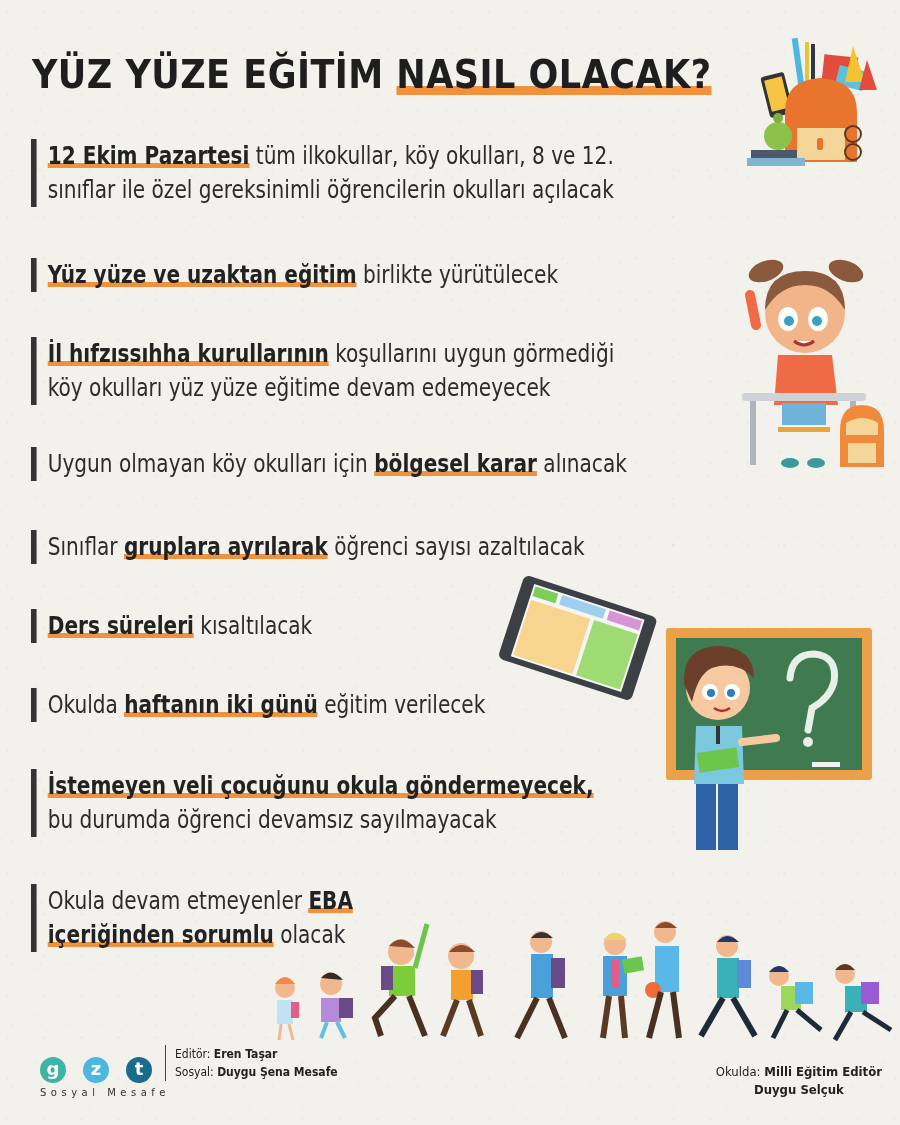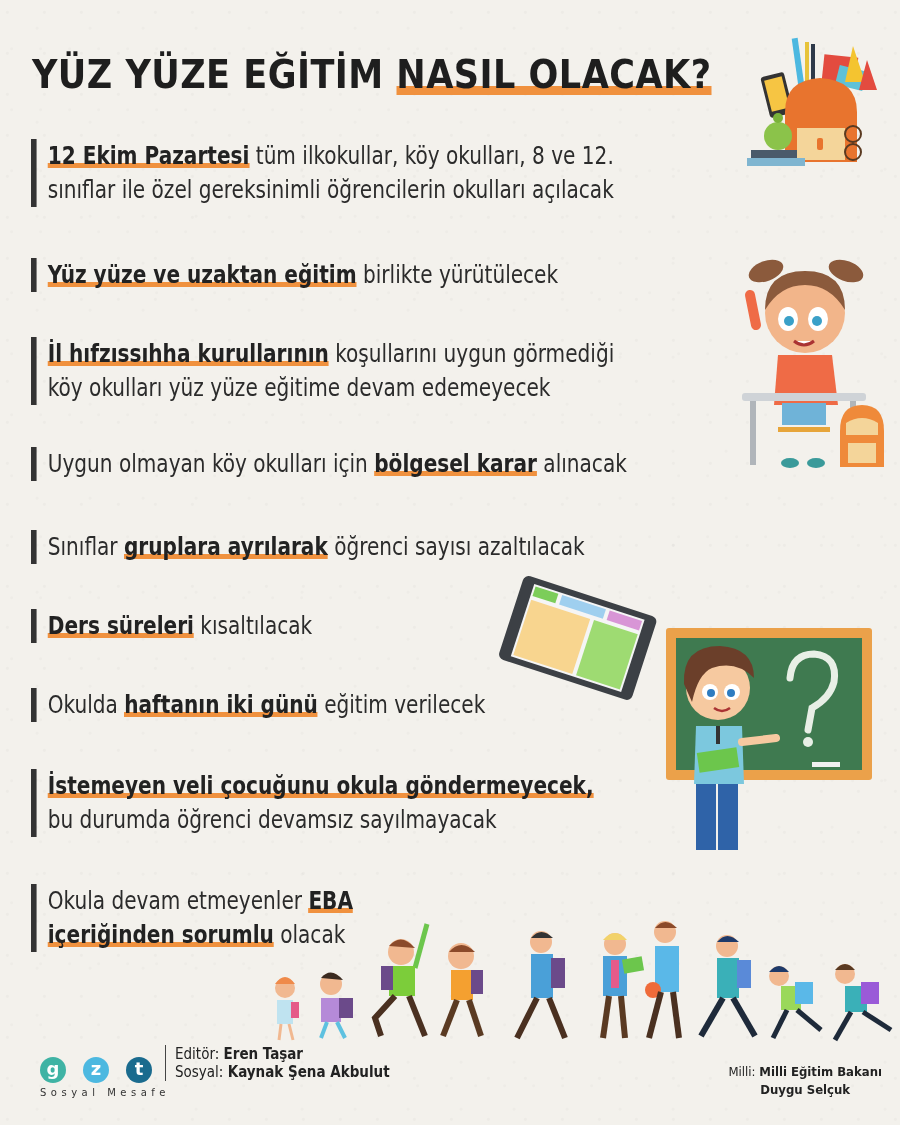--- a/index.html
+++ b/index.html
@@ -45,21 +45,21 @@
     margin-right: 17px; font-family: "DejaVu Sans", sans-serif;
   }
   .logo-sub {
     font-size: 10px; letter-spacing: 4.5px; color: #333; margin-top: 4px;
     font-family: "DejaVu Sans", sans-serif;
     text-align: center;
   }
   .credits {
     position: absolute; left: 165px; top: 1045px;
     border-left: 1.5px solid #444; padding-left: 9px;
-    font-size: 15px; line-height: 18px; color: #222;
+    font-size: 12px; line-height: 18px; color: #222;
     font-family: "DejaVu Sans Condensed", "DejaVu Sans", sans-serif;
   }
   .credits b { font-weight: bold; }
   .source {
     position: absolute; right: 18px; top: 1063px; text-align: center;
     font-size: 13px; line-height: 18px; color: #222;
     font-family: "DejaVu Sans Condensed", "DejaVu Sans", sans-serif;
   }
   .source b { font-weight: bold; }
 </style>
@@ -265,19 +265,19 @@
 
 <div class="footer-logo">
   <div>
     <span class="logo-circle" style="background:#3fb3a4;">g</span><span class="logo-circle" style="background:#4cb8e0;">z</span><span class="logo-circle" style="background:#1a6b8e;">t</span>
   </div>
   <div class="logo-sub">Sosyal Mesafe</div>
 </div>
 
 <div class="credits">
   <div><span>Editör: </span><b>Eren Taşar</b></div>
-  <div><span>Sosyal: </span><b>Kaynak Şena Akbulut</b></div>
+  <div><span>Sosyal: </span><b>Duygu Şena Mesafe</b></div>
 </div>
 
 <div class="source">
-  <div><span>Milli: </span><b>Milli Eğitim Bakanı</b></div>
+  <div><span>Okulda: </span><b>Milli Eğitim Editör</b></div>
   <div><b>Duygu Selçuk</b></div>
 </div>
 
 </body></html>

